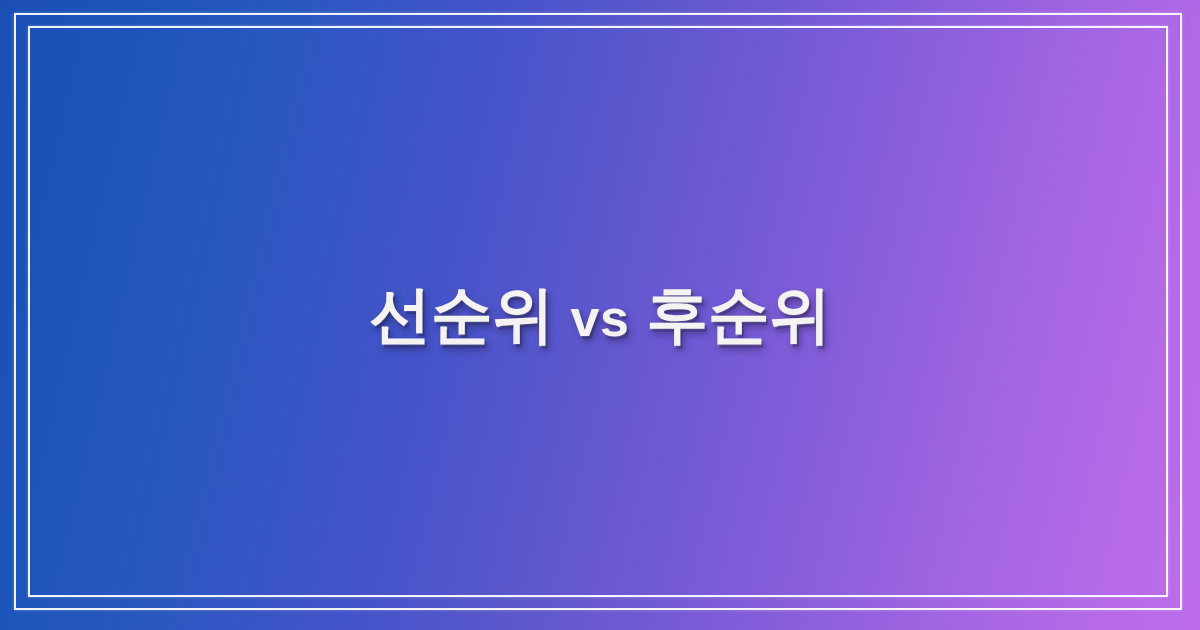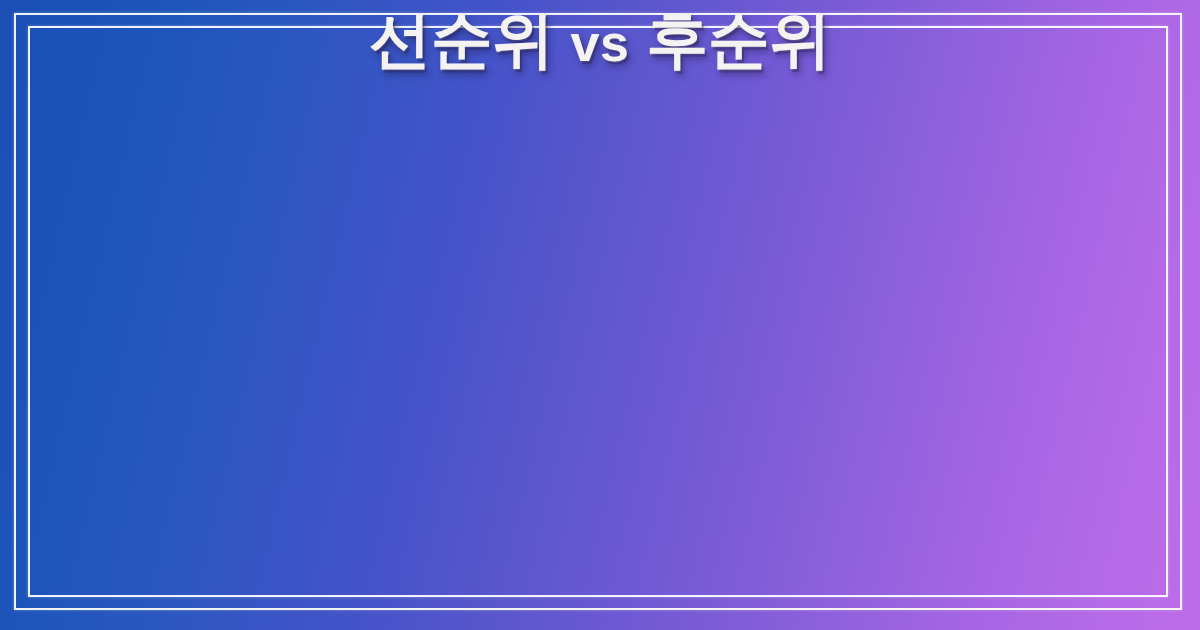--- a/index.html
+++ b/index.html
@@ -62,20 +62,21 @@
   
   .title-wrap {
     position: absolute;
     left: 0;
     right: 0;
     top: 0;
     bottom: 0;
     display: flex;
     flex-direction: column;
     align-items: center;
+    justify-content: center;
     padding: 0 70px;
     box-sizing: border-box;
   }
 
   .headline {
     margin: 0;
     text-align: center;
     font-family: "Liberation Sans", "DejaVu Sans", sans-serif;
     font-weight: 700;
     font-size: 62px;

